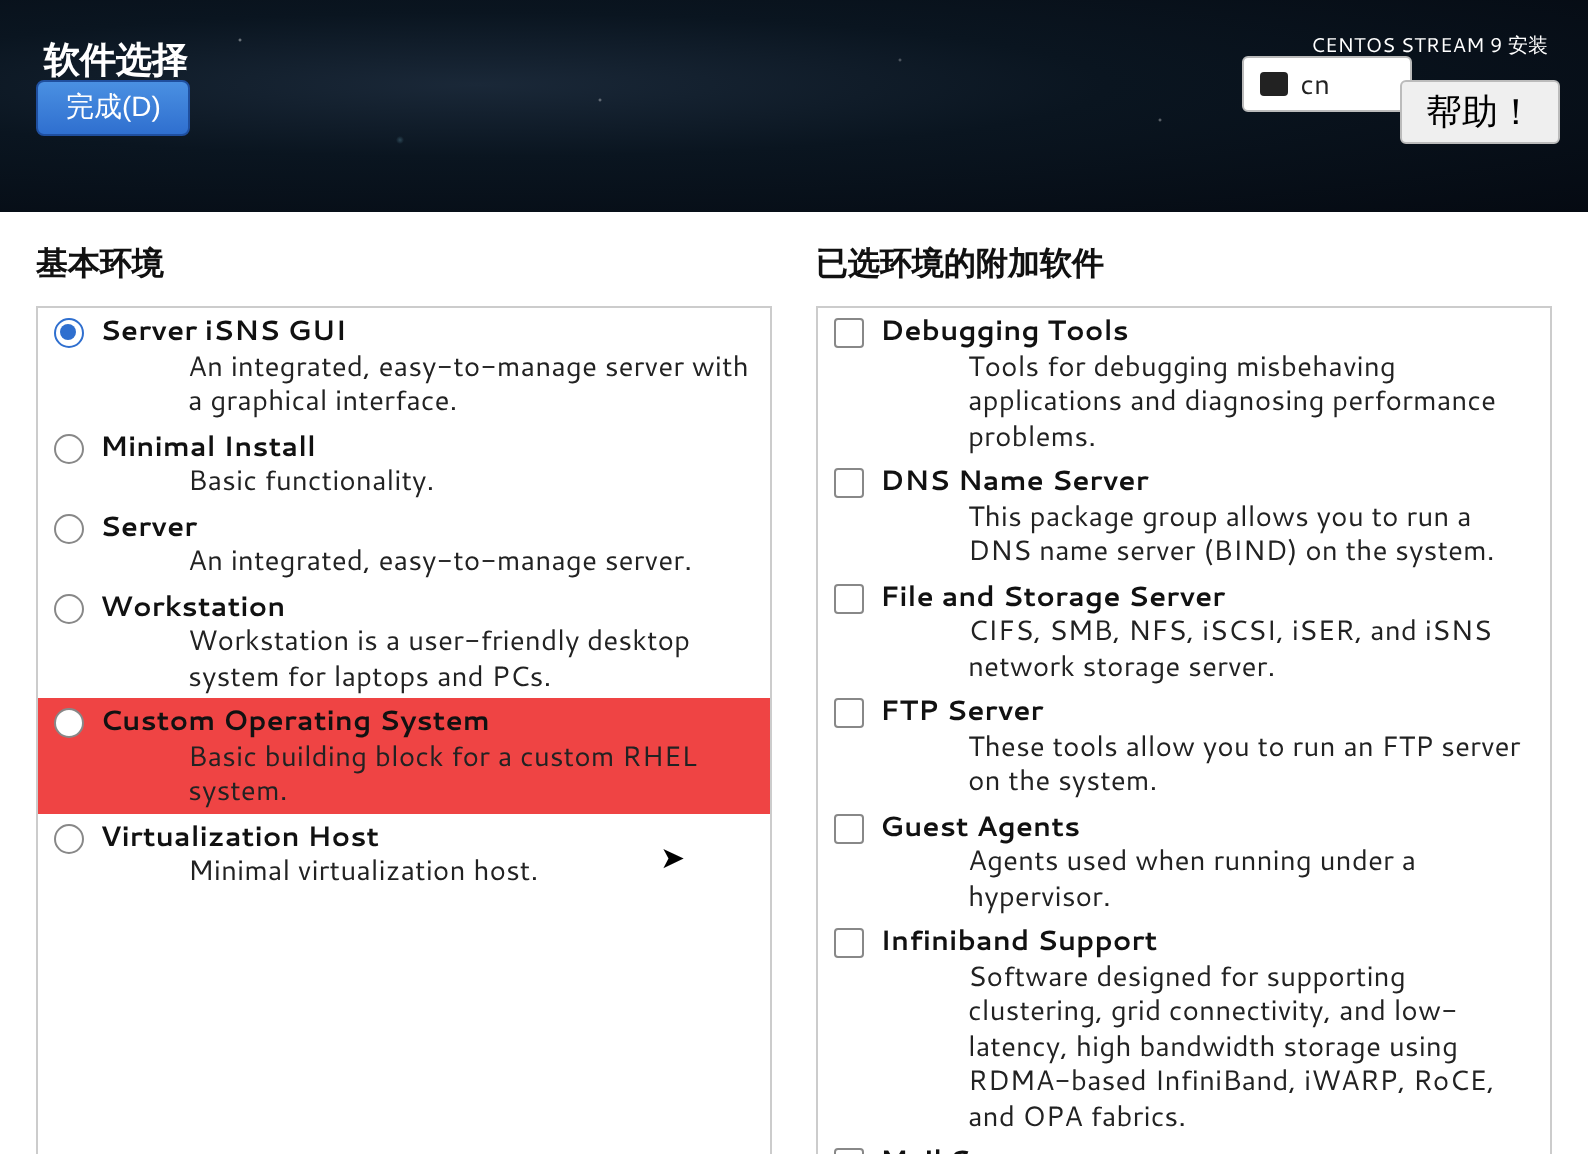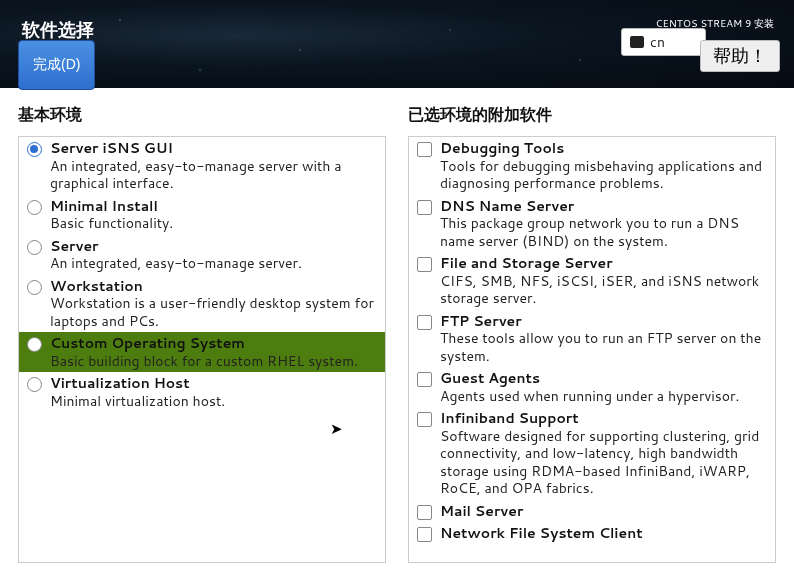--- a/index.html
+++ b/index.html
@@ -1,38 +1,38 @@
 <!DOCTYPE html>
 <html><head>
 <meta charset="utf-8">
 <style>
 * { box-sizing: border-box; margin: 0; padding: 0; }
 body { width: 794px; height: 577px; font-family: "Cantarell", "DejaVu Sans", sans-serif; font-size: 14px; background: #fff; overflow: hidden; }
-.header { height: 88px; background: radial-gradient(ellipse at 30% 40%, #1a2838 0%, #0a1520 40%, #050a12 100%); position: relative; color: #fff; }
+.header { height: 106px; background: radial-gradient(ellipse at 30% 40%, #1a2838 0%, #0a1520 40%, #050a12 100%); position: relative; color: #fff; }
 .header::before { content: ""; position: absolute; inset: 0; background-image: radial-gradient(1px 1px at 120px 20px, rgba(255,255,255,.6), transparent), radial-gradient(1px 1px at 300px 50px, rgba(255,255,255,.5), transparent), radial-gradient(1px 1px at 450px 30px, rgba(255,255,255,.4), transparent), radial-gradient(1px 1px at 580px 60px, rgba(255,255,255,.5), transparent), radial-gradient(2px 2px at 200px 70px, rgba(120,180,200,.3), transparent); }
 .page-title { position: absolute; left: 22px; top: 16px; font-size: 18px; font-weight: bold; }
-.done-btn { position: absolute; left: 18px; top: 40px; background: linear-gradient(#4a90e2,#2f6fcf); border: 1px solid #1f4f9f; border-radius: 4px; color: #fff; padding: 15px 14px; font-size: 14px; cursor: pointer; }
+.done-btn { position: absolute; left: 18px; top: 40px; background: linear-gradient(#4a90e2,#2f6fcf); border: 1px solid #1f4f9f; border-radius: 4px; color: #fff; padding: 4px 14px; font-size: 14px; cursor: pointer; }
 .installer-title { position: absolute; right: 20px; top: 16px; font-size: 10px; }
 .lang-box { position: absolute; right: 88px; top: 28px; background: #fff; color: #222; border: 1px solid #bbb; border-radius: 3px; padding: 3px 40px 3px 8px; display: flex; align-items: center; gap: 6px; }
 .kbd-icon { width: 14px; height: 12px; background: #222; border-radius: 2px; position: relative; }
 .help-btn { position: absolute; right: 14px; top: 40px; background: #efefef; border: 1px solid #bbb; border-radius: 3px; padding: 3px 12px; font-size: 18px; cursor: pointer; }
 .content { display: flex; padding: 14px 18px; gap: 22px; height: calc(577px - 88px); }
 .col { flex: 1; display: flex; flex-direction: column; }
 .col-title { font-size: 16px; font-weight: bold; margin-bottom: 10px; color: #111; }
 .list-frame { border: 1px solid #ccc; flex: 1; overflow-y: auto; background: #fff; }
 .env-item, .addon-item { display: flex; align-items: flex-start; padding: 3px 10px 2px 8px; gap: 8px; }
-.env-item.hovered { background: #4d7c0f; }
+.env-item.hovered { background: #ef4444; }
 .radio, .check { width: 15px; height: 15px; flex: 0 0 15px; margin-top: 2px; border: 1.5px solid #888; background: #fff; cursor: pointer; }
 .radio { border-radius: 50%; position: relative; }
 .radio.selected { border-color: #2f6fcf; }
 .radio.selected::after { content: ""; position: absolute; left: 2px; top: 2px; width: 8px; height: 8px; border-radius: 50%; background: #2f6fcf; }
 .check { border-radius: 2px; }
 .item-text { flex: 1; }
 .item-title { font-weight: bold; color: #111; line-height: 1.25; }
-.item-desc { color: #222; line-height: 1.25; }
+.item-desc { color: #222; line-height: 1.25; margin-left: 44px; }
 .cursor { position: absolute; left: 330px; top: 418px; pointer-events: none; font-size: 15px; }
 </style>
 </head>
 <body>
 
 <div class="header">
   <div class="page-title">软件选择</div>
   <button class="done-btn">完成(D)</button>
   <div class="installer-title">CENTOS STREAM 9 安装</div>
   <div class="lang-box">
@@ -97,21 +97,21 @@
           <div class="check"></div>
           <div class="item-text">
             <div class="item-title">Debugging Tools</div>
             <div class="item-desc">Tools for debugging misbehaving applications and diagnosing performance problems.</div>
           </div>
         </div>
         <div class="addon-item">
           <div class="check"></div>
           <div class="item-text">
             <div class="item-title">DNS Name Server</div>
-            <div class="item-desc">This package group network you to run a DNS name server (BIND) on the system.</div>
+            <div class="item-desc">This package group allows you to run a DNS name server (BIND) on the system.</div>
           </div>
         </div>
         <div class="addon-item">
           <div class="check"></div>
           <div class="item-text">
             <div class="item-title">File and Storage Server</div>
             <div class="item-desc">CIFS, SMB, NFS, iSCSI, iSER, and iSNS network storage server.</div>
           </div>
         </div>
         <div class="addon-item">

